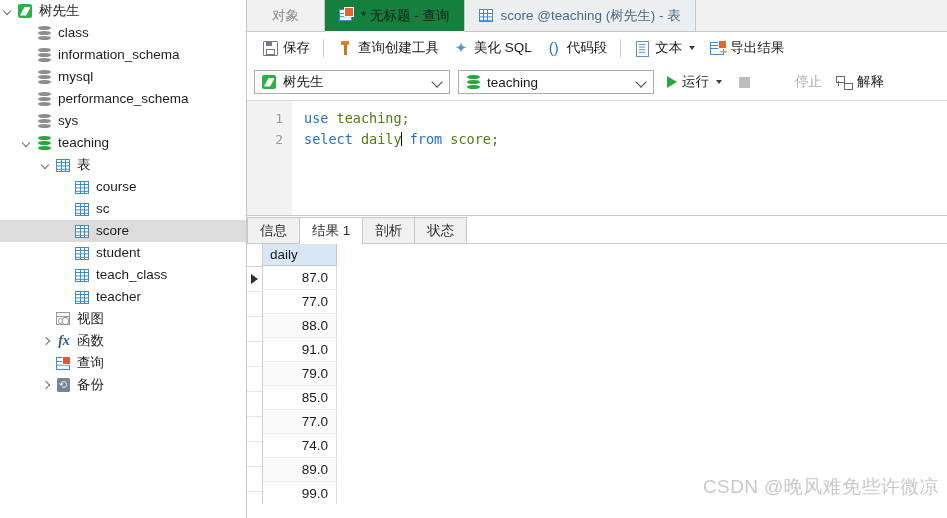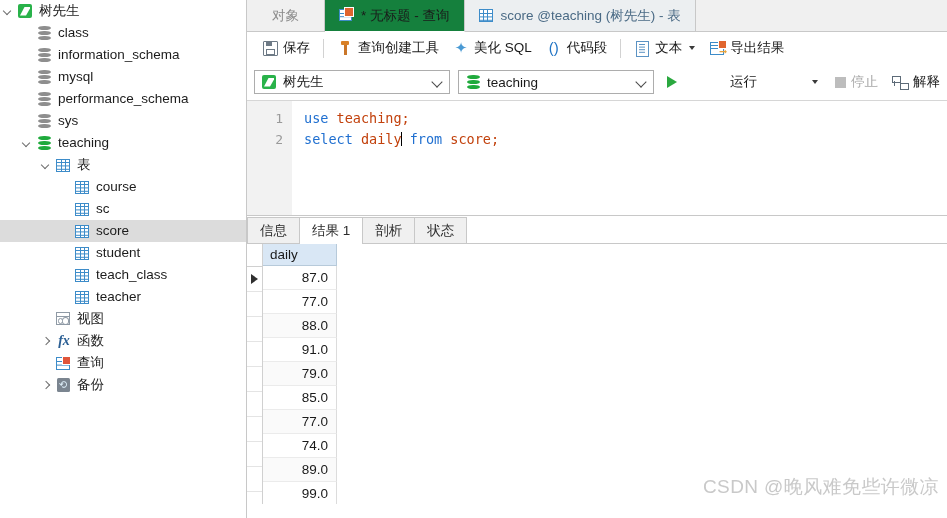--- a/index.html
+++ b/index.html
@@ -382,30 +382,29 @@
   #combo-db { width: 196px; margin-left: 8px; }
   .combo .gi { height: 16px; }
 
   .runbtn {
     display: flex;
     align-items: center;
     margin-left: 10px;
     font-size: 13.5px;
     height: 24px;
     padding: 0 3px;
-    gap: 48px;
   }
   .play {
     width: 0; height: 0;
     border-top: 6px solid transparent;
     border-bottom: 6px solid transparent;
     border-left: 10px solid #2aa83f;
     margin-right: 5px;
   }
-  .stopbtn { display:flex; align-items:center; margin-left: 14px; color:#a6a6a6; font-size:13.5px;}
+  .stopbtn { display:flex; align-items:center; margin-left: 14px; color:#a6a6a6; font-size:13.5px;gap:40px;}
   .stop-sq { width: 11px; height: 11px; background: #bdbdbd; margin-right: 5px; }
   .explbtn { display:flex; align-items:center; margin-left: 14px; font-size:13.5px;}
   .ic-expl{position:relative;width:17px;height:15px;margin-right:4px;flex:0 0 17px;}
   .ic-expl::before{content:"";position:absolute;left:0;top:1px;width:7px;height:5px;border:1.3px solid #5d6b78;background:#fff;}
   .ic-expl::after{content:"";position:absolute;right:0;bottom:0px;width:7px;height:5px;border:1.3px solid #5d6b78;background:#fff;}
   .ic-expl u{position:absolute;left:2px;top:6px;width:1.3px;height:5px;background:#5d6b78;}
 
   
   #editor {
     flex: 1 1 auto;
@@ -436,21 +435,21 @@
     flex: 1 1 auto;
     padding-top: 7px;
     padding-left: 12px;
     font-family: "DejaVu Sans Mono", "Liberation Mono", monospace;
     font-size: 13.5px;
     background: #ffffff;
     position: relative;
   }
   .cline { height: 21px; line-height: 21px; white-space: pre; }
   .kw { color: #1f6fd0; }
-  .id { color: #c2410c; }
+  .id { color: #4d7c0f; }
   .caret-txt {
     display: inline-block;
     width: 1px;
     height: 14px;
     background: #000;
     vertical-align: -2px;
     margin: 0 -0.5px;
   }
 
   

